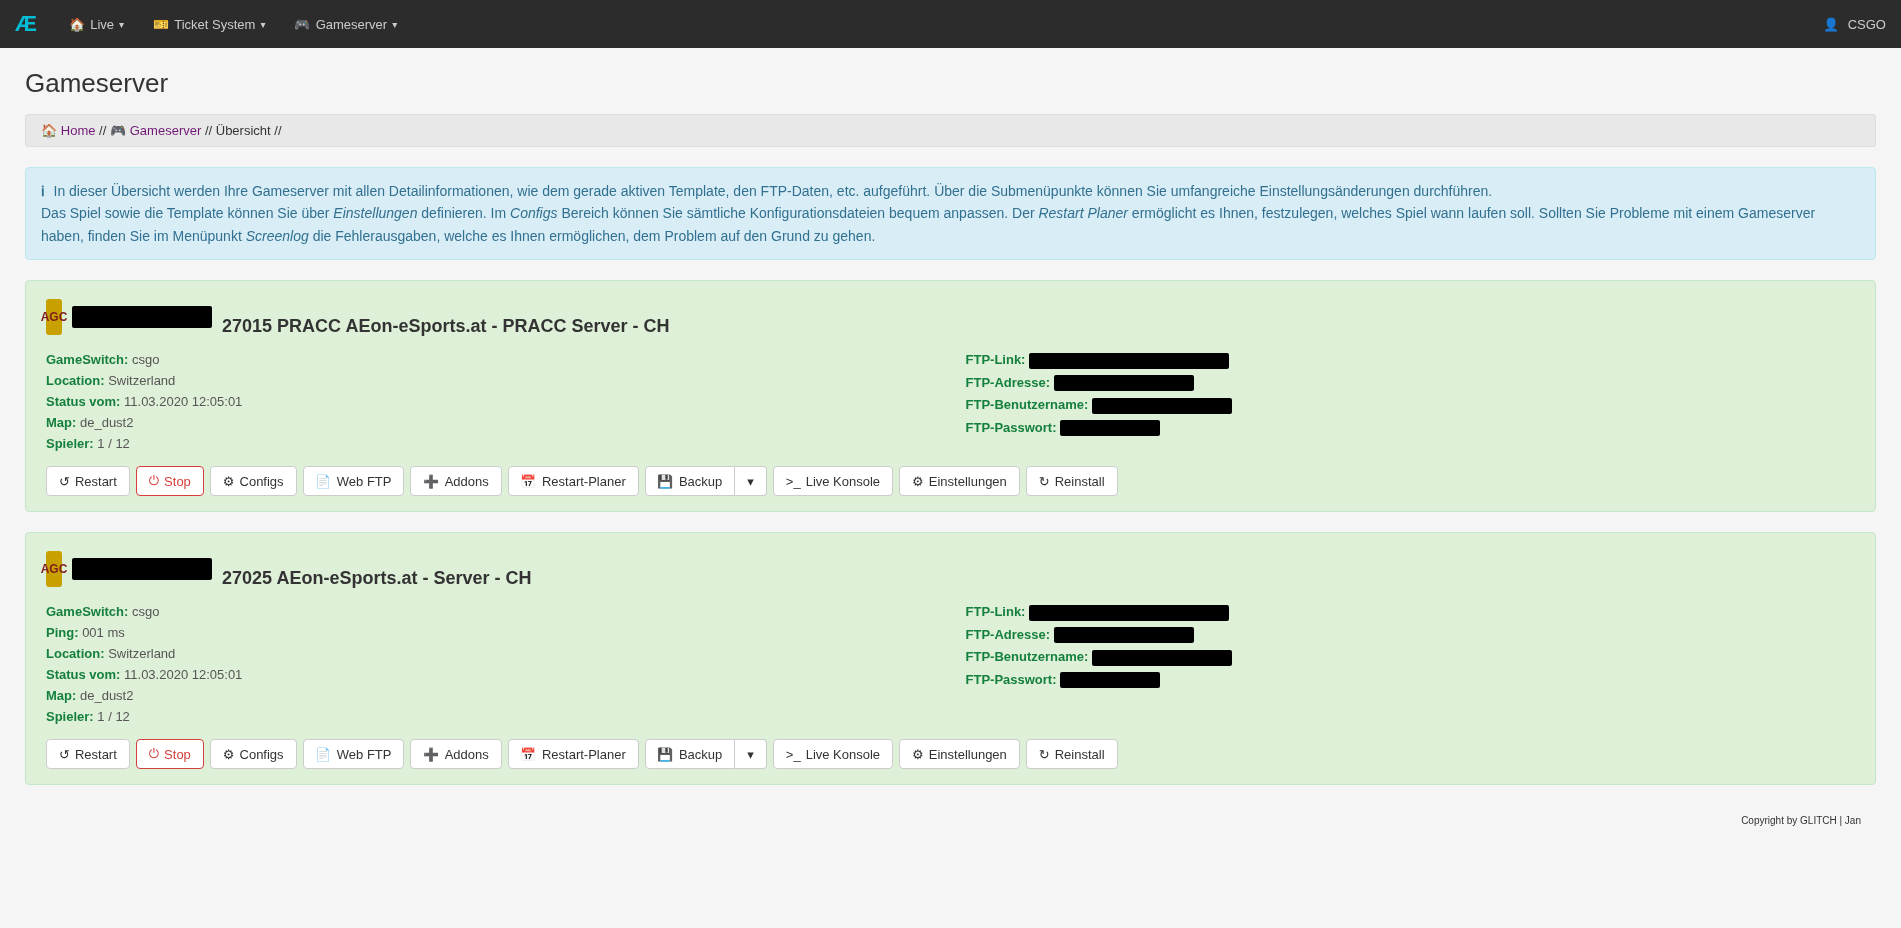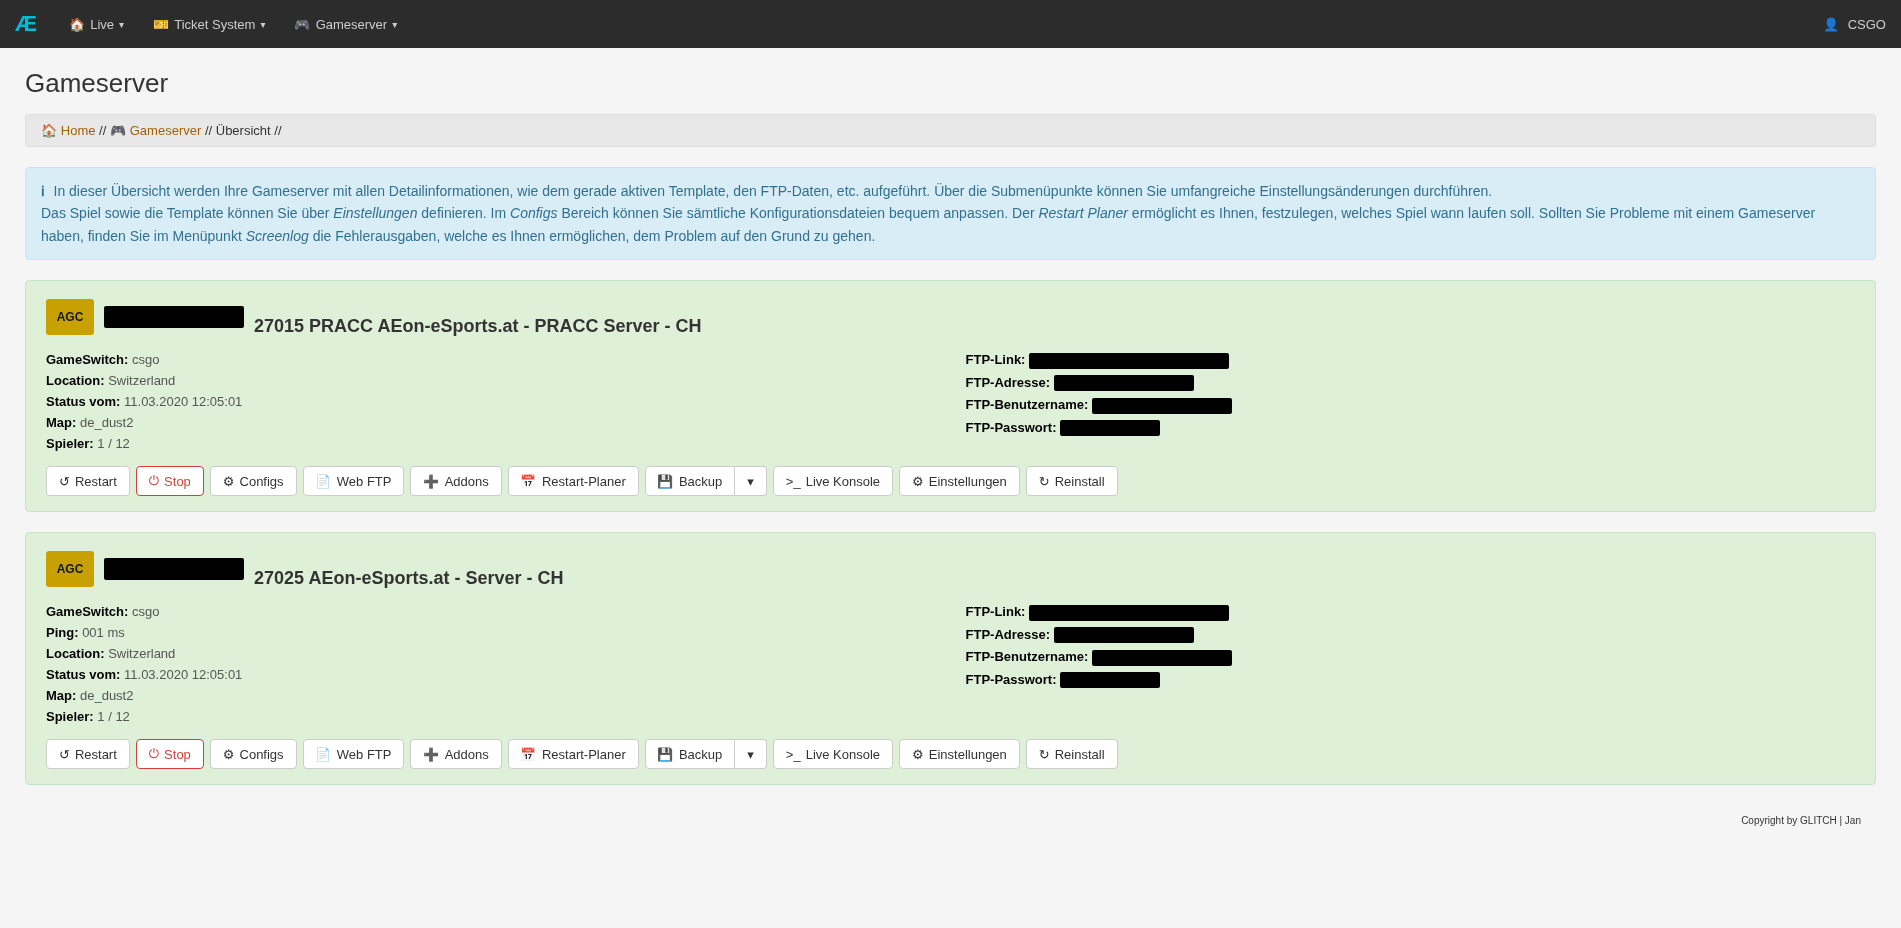--- a/index.html
+++ b/index.html
@@ -59,21 +59,21 @@
 
     
     .breadcrumb-bar {
       background: #e8e8e8;
       border: 1px solid #ddd;
       padding: 8px 15px;
       border-radius: 3px;
       margin-bottom: 20px;
       font-size: 13px;
     }
-    .breadcrumb-bar a { color: #a16207; text-decoration: none; }
+    .breadcrumb-bar a { color: #701a75; text-decoration: none; }
 
     
     .alert-info {
       background: #d9edf7;
       border: 1px solid #bce8f1;
       color: #31708f;
       padding: 12px 15px;
       border-radius: 4px;
       margin-bottom: 20px;
       font-size: 14px;
@@ -90,30 +90,30 @@
       margin-bottom: 20px;
       padding: 15px 20px;
     }
     .server-header {
       display: flex;
       align-items: center;
       gap: 10px;
       margin-bottom: 15px;
     }
     .server-icon {
-      width: 48px;
+      width: 16px;
       height: 36px;
       background: #c8a000;
       border-radius: 3px;
       display: flex;
       align-items: center;
       justify-content: center;
       font-size: 12px;
       font-weight: bold;
-      color: #0f172a;
+      color: #7f1d1d;
     }
     .server-ip-block {
       background: #000;
       color: #000;
       width: 140px;
       height: 22px;
       border-radius: 2px;
       display: inline-block;
     }
     .server-title {
@@ -132,21 +132,21 @@
     }
     .info-left, .info-right {
       display: flex;
       flex-direction: column;
       gap: 6px;
     }
     .info-row {
       font-size: 13px;
       color: #555;
     }
-    .info-row strong { color: #000000; text-align: center; }
+    .info-row strong { color: #15803d; text-align: center; }
     .ftp-val-block {
       display: inline-block;
       background: #000;
       width: 200px;
       height: 16px;
       border-radius: 2px;
       vertical-align: middle;
     }
     .ftp-val-block.medium { width: 140px; }
     .ftp-val-block.small { width: 100px; }

